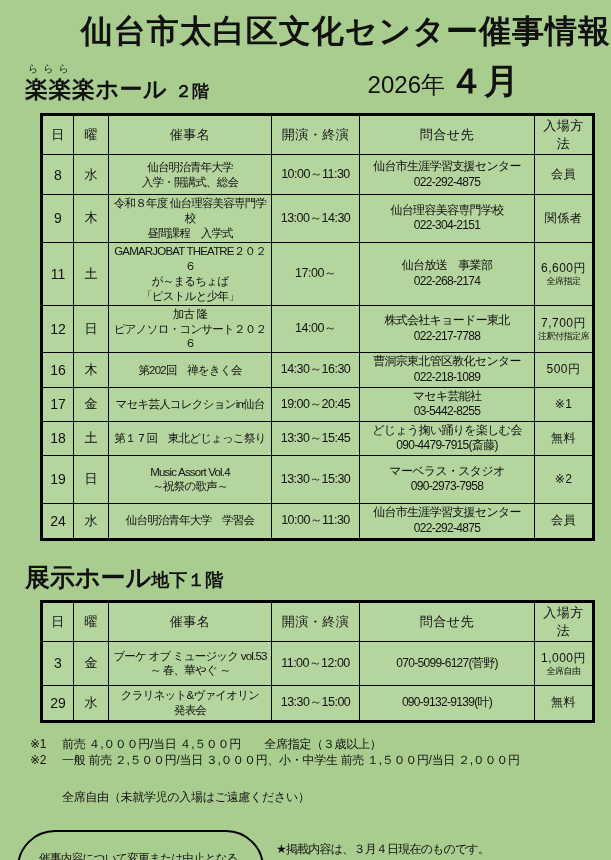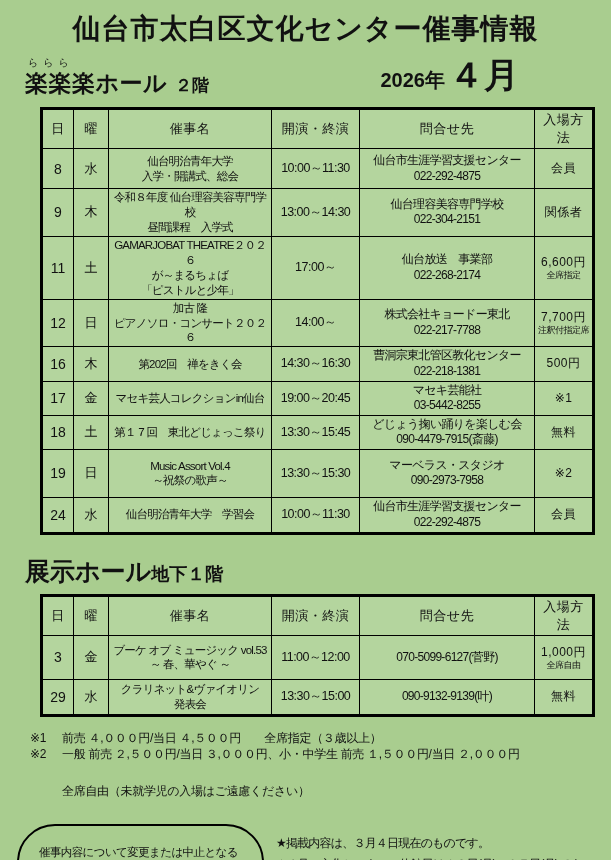--- a/index.html
+++ b/index.html
@@ -6,37 +6,37 @@
   .page {
     position:relative;
     width:611px; height:860px;
     background: var(--bg, #a9cd8f);
     color:#111;
     font-family:"Liberation Sans","DejaVu Sans",sans-serif;
     overflow:hidden;
     box-sizing:border-box;
   }
   .title {
-    text-align:center;
-    font-size:28px;
+    text-align:right;
+    font-size:32px;
     font-weight:bold;
     letter-spacing:1px;
     padding-top:10px;
   }
   .subhead {
     display:flex;
     justify-content:space-between;
     align-items:flex-end;
     margin:4px 92px 8px 25px;
   }
   .furigana { display:block; font-size:10px; letter-spacing:5px; margin-left:3px; line-height:1.1; }
   .hall-name { font-size:23px; font-weight:bold; letter-spacing:0.5px; }
   .hall-floor { font-size:17px; font-weight:bold; margin-left:8px; }
   .date-block { white-space:nowrap; }
-  .date-year { font-size:20px;font-weight:bold; }
+  .date-year { font-size:24px; }
   .date-month { font-size:35px; font-weight:600; margin-left:4px;margin-top:15px; }
 
   table.events {
     border-collapse:collapse;
     table-layout:fixed;
     width:552px;
     margin-left:40px;
     background: var(--cell, #b4d59e);
     border:3px solid #000;
   }
@@ -176,21 +176,21 @@
         <span class="adm-main">7,700円</span>
             <span class="adm-sub">注釈付指定席</span>
       </td>
     </tr>
     <tr style="height:33px">
       <td class="c-day">16</td>
       <td class="c-dow">木</td>
       <td class="c-event">第202回　禅をきく会</td>
       <td class="c-time">14:30～16:30</td>
       <td class="c-contact">曹洞宗東北管区教化センター
-022-218-1381</td>
+022-218-1089</td>
       <td class="c-adm">
         <span class="adm-main">500円</span>
             <span class="adm-sub"></span>
       </td>
     </tr>
     <tr style="height:34px">
       <td class="c-day">17</td>
       <td class="c-dow">金</td>
       <td class="c-event">マセキ芸人コレクションin仙台</td>
       <td class="c-time">19:00～20:45</td>

